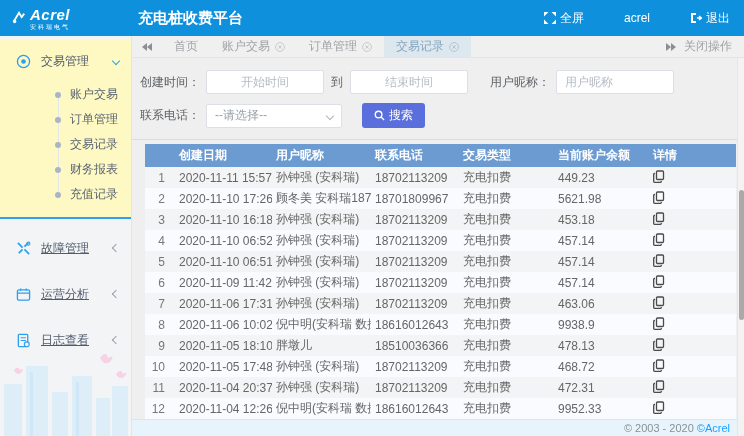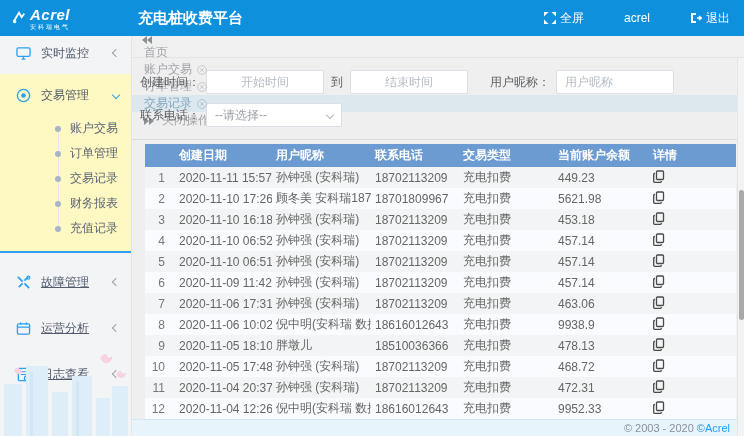--- a/index.html
+++ b/index.html
@@ -34,21 +34,21 @@
   .submenu:before { content:""; position:absolute; left:58px; top:14px; bottom:12px; width:1px; background:#e4e7ea; }
   .sub-item { height:25px; display:flex; align-items:center; padding-left:70px; color:#5a6472; position:relative; cursor:pointer; }
   .sub-item:before { content:""; position:absolute; left:55px; top:50%; margin-top:-3px; width:6px; height:6px;
     border-radius:50%; background:#aab4c8; }
   .side-item.spaced { margin-top:12px;text-decoration:underline; }
   .watermark { position:absolute; left:0; bottom:0; width:132px; height:100px; pointer-events:none; }
 
   
   .main { flex:1; display:flex; flex-direction:column; background:#efefef; position:relative; min-width:0; }
 
-  .tabbar { height:22px; background:#f0f0f0; display:flex; align-items:stretch; color:#a0a3a8; border-bottom:1px solid #e4e4e4;flex-direction:column; }
+  .tabbar { height:22px; background:#f0f0f0; display:flex; align-items:stretch; color:#a0a3a8; border-bottom:1px solid #e4e4e4; }
   .tab-scroll { width:30px; display:flex; align-items:center; justify-content:center; gap:0; cursor:pointer; }
   .tri { width:0; height:0; border-style:solid; }
   .tri.l { border-width:4px 5px 4px 0; border-color:transparent #8a8f96 transparent transparent; }
   .tri.r { border-width:4px 0 4px 5px; border-color:transparent transparent transparent #8a8f96; }
   .tab { display:flex; align-items:center; gap:5px; padding:0 12px; cursor:pointer; white-space:nowrap; }
   .tab.active { background:#dce7ee; color:#85a7bf; }
   .tab-close { width:10px; height:10px; opacity:.65; }
   .tabbar .flex { flex:1; }
   .close-ops { display:flex; align-items:center; gap:8px; padding:0 12px; cursor:pointer; }
 
@@ -121,28 +121,20 @@
         <path d="M7 6 L11 6 M9 4 L11.5 6 L9 8" stroke="#fff" stroke-width="1.4" fill="none"></path>
       </svg>
       <span>退出</span>
     </div>
   </div>
 </div>
 
 <div class="layout">
 
   <div class="sidebar">
-    <div class="side-item">
-      <svg class="mi" viewBox="0 0 16 16">
-        <rect x="1" y="2" width="14" height="9" rx="1.5" fill="none" stroke="currentColor" stroke-width="1.4"></rect>
-        <path d="M6 14 H10 M8 11 V14" stroke="currentColor" stroke-width="1.4"></path>
-      </svg>
-      <span class="lbl">实时监控</span>
-      <span class="chev left"></span>
-    </div>
 
     <div class="side-group">
       <div class="side-item">
         <svg class="mi" viewBox="0 0 16 16">
           <circle cx="8" cy="8" r="6.5" fill="none" stroke="currentColor" stroke-width="1.4"></circle>
           <circle cx="8" cy="8" r="2.5" fill="currentColor"></circle>
         </svg>
         <span class="lbl">交易管理</span>
         <span class="chev down"></span>
       </div>
@@ -266,20 +258,27 @@
           <span class="f-label">用户昵称：</span>
           <input class="f-input" placeholder="用户昵称" style="">
         </span>
       </div>
       <div class="f-row">
         <span class="f-label">联系电话：</span>
         <div class="select-box">
           <span>--请选择--</span>
           <span class="chev down"></span>
         </div>
+        <button class="search-btn">
+          <svg width="11" height="11" viewBox="0 0 12 12">
+            <circle cx="5" cy="5" r="3.6" fill="none" stroke="#fff" stroke-width="1.5"></circle>
+            <path d="M8 8 L11 11" stroke="#fff" stroke-width="1.5"></path>
+          </svg>
+          <span>搜索</span>
+        </button>
       </div>
     </div>
 
     <div class="table-wrap">
       <table>
         <colgroup>
           <col class="col-idx">
             <col class="col-date">
             <col class="col-nick">
             <col class="col-phone">

